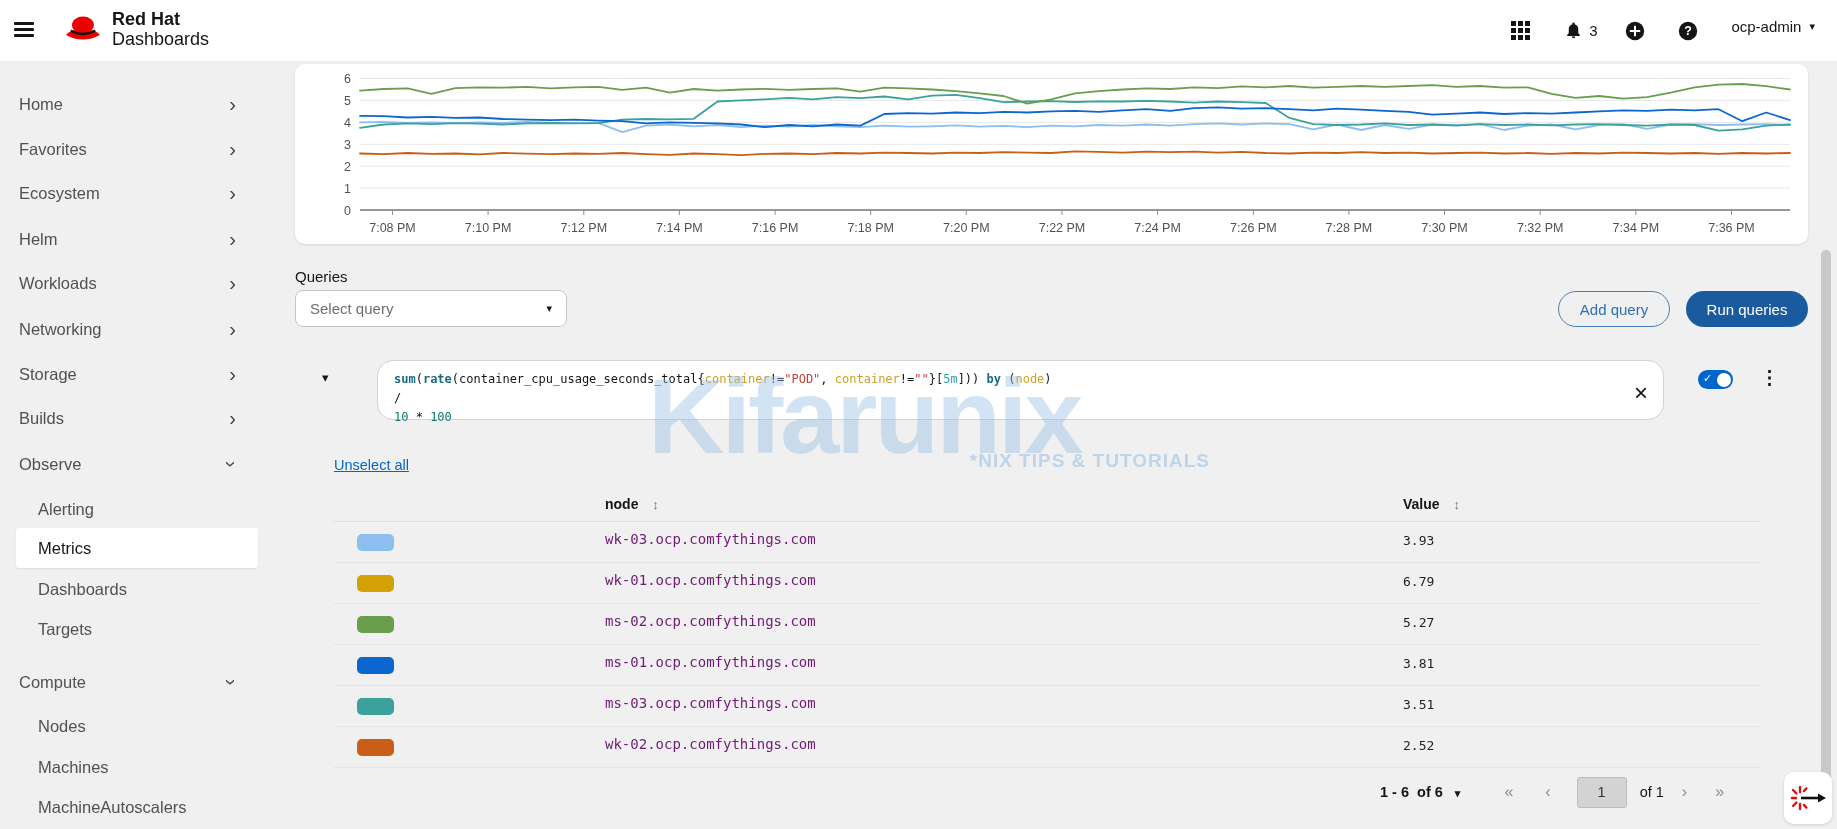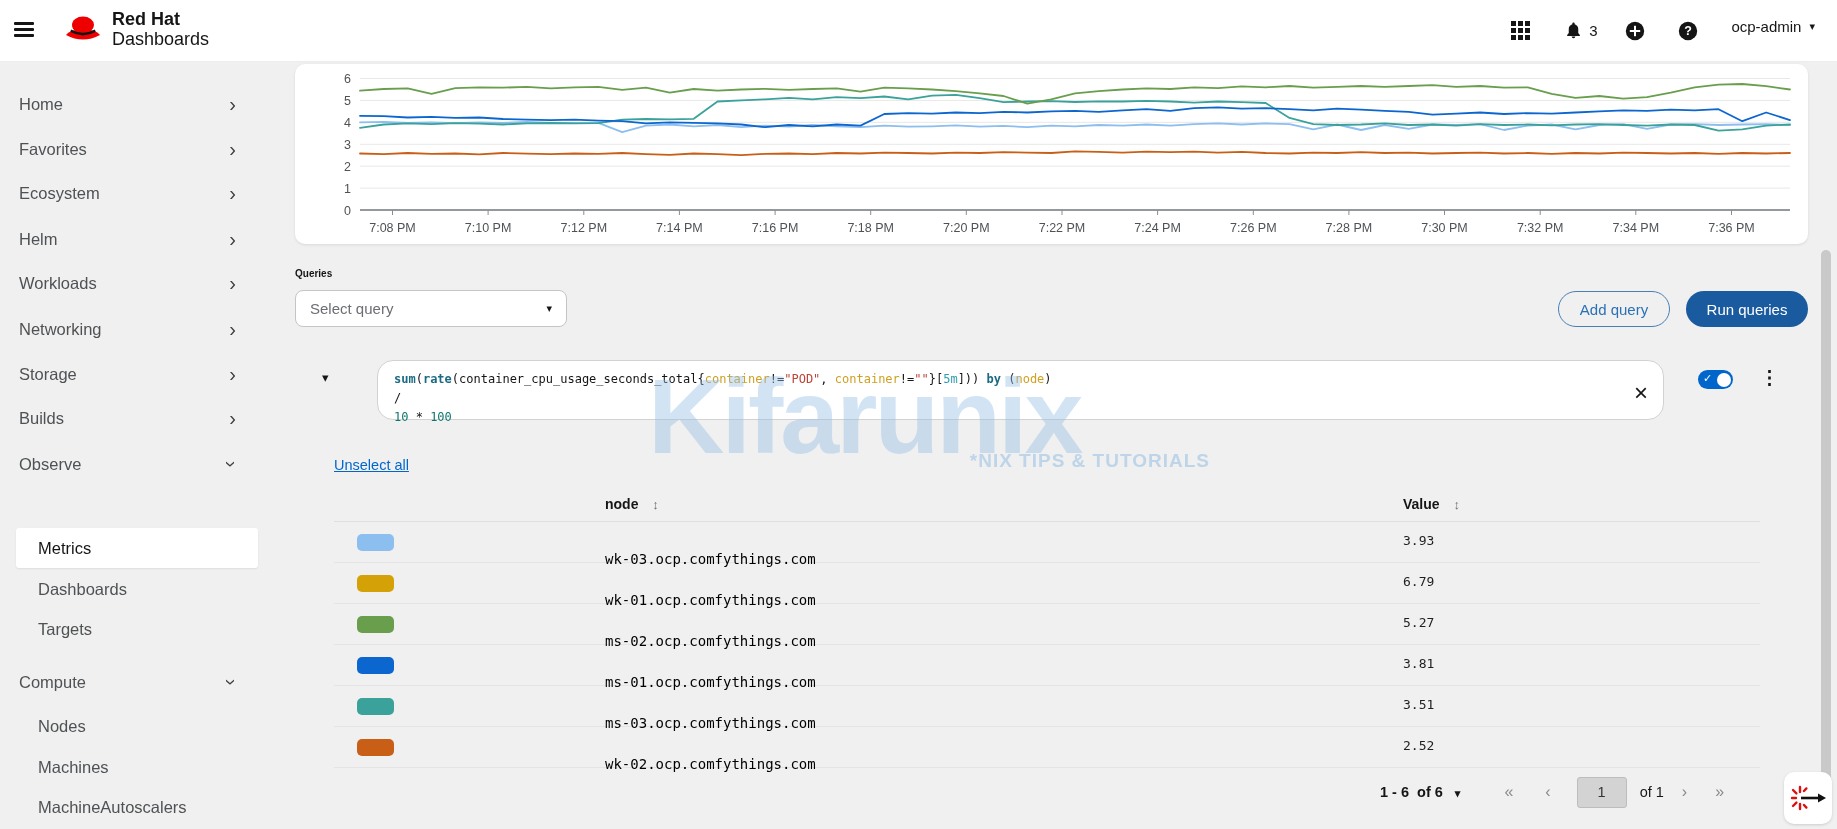--- a/index.html
+++ b/index.html
@@ -29,21 +29,21 @@
   #nav-active{position:absolute;left:16px;width:242px;height:40px;background:#fff;border-radius:3px;
               box-shadow:0 1px 2px rgba(0,0,0,.08);display:flex;align-items:center;cursor:pointer;}
   #nav-active .sub-label{margin-left:22px;color:#151515;}
 
   
   #chart-card{position:absolute;left:295px;top:64px;width:1513px;height:180px;background:#fff;
               border-radius:10px;box-shadow:0 1px 3px rgba(0,0,0,.10);overflow:hidden;}
   .ytick,.xtick{font-family:"Liberation Sans",sans-serif;font-size:12.5px;fill:#4f5255;}
 
   
-  #queries-title{position:absolute;left:295px;top:268px;font-size:10px;font-weight:bold;}
+  #queries-title{position:absolute;left:295px;top:268px;font-size:15px;font-weight:normal;}
   #query-select{position:absolute;left:295px;top:290px;width:272px;height:37px;background:#fff;
                 border:1px solid #c5c5c5;border-radius:8px;display:flex;align-items:center;
                 justify-content:space-between;padding:0 14px;box-sizing:border-box;cursor:pointer;}
   #query-select .ph{color:#6b6e73;font-size:15px;}
   #add-query-btn{position:absolute;left:1558px;top:291px;width:112px;height:36px;border-radius:18px;
                  border:1px solid #4a7fb5;background:transparent;color:#2b71b5;font-size:15px;cursor:pointer;
                  font-family:"Liberation Sans",sans-serif;}
   #run-queries-btn{position:absolute;left:1686px;top:291px;width:122px;height:36px;border-radius:18px;
                    border:none;background:#1a5a9e;color:#fff;font-size:15px;cursor:pointer;
                    font-family:"Liberation Sans",sans-serif;}
@@ -71,22 +71,22 @@
   
   #unselect-all{position:absolute;left:334px;top:457px;font-size:14.5px;color:#0066cc;
                 text-decoration:underline;cursor:pointer;}
   #results{position:absolute;left:334px;top:490px;width:1426px;}
   .tbl-head{height:31px;position:relative;border-bottom:1px solid #dfdfdf;}
   .col-node{position:absolute;left:271px;top:6px;font-size:14px;font-weight:bold;}
   .col-value{position:absolute;left:1069px;top:6px;font-size:14px;font-weight:bold;}
   .sort-ic{font-size:13px;color:#6a6e73;margin-left:10px;font-weight:normal;cursor:pointer;}
   .tbl-row{height:40px;position:relative;border-bottom:1px solid #e4e4e4;cursor:pointer;}
   .swatch{position:absolute;left:23px;top:12px;width:37px;height:17px;border-radius:5px;}
-  .cell-node{position:absolute;left:271px;top:29px;font-family:"DejaVu Sans Mono","Liberation Mono",monospace;
-             font-size:14px;color:#000000;}
+  .cell-node{position:absolute;left:271px;top:9px;font-family:"DejaVu Sans Mono","Liberation Mono",monospace;
+             font-size:14px;color:#701a75;}
   .cell-value{position:absolute;left:1069px;top:11px;font-family:"DejaVu Sans Mono","Liberation Mono",monospace;
               font-size:13px;color:#1f1f1f;}
 
   
   #pagination{position:absolute;left:1380px;top:775px;height:34px;display:flex;align-items:center;font-size:14.5px;}
   #page-summary{font-weight:bold;cursor:pointer;}
   #page-summary .of{font-weight:bold;color:#151515;margin-left:4px;}
   #page-summary .caret{margin-left:8px;}
   .pg-arrow{color:#8b8b8b;font-size:16px;cursor:default;text-align:center;}
   #pg-first{margin-left:44px;}
@@ -201,20 +201,23 @@
     <span class="nav-chev">›</span>
   </div>
   <div class="nav-item" style="top:337px;">
     <span class="nav-label">Builds</span>
     <span class="nav-chev">›</span>
   </div>
 
   <div class="nav-item" style="top:383px;">
     <span class="nav-label">Observe</span>
     <span class="nav-chev chev-down">›</span>
+  </div>
+  <div class="nav-item" style="top:428px;">
+    <span class="sub-label">Alerting</span>
   </div>
   <div id="nav-active" style="top:467px;">
     <span class="sub-label">Metrics</span>
   </div>
   <div class="nav-item" style="top:548px;">
     <span class="sub-label">Targets</span>
   </div>
   <div class="nav-item" style="top:508px;">
     <span class="sub-label">Dashboards</span>
   </div>

